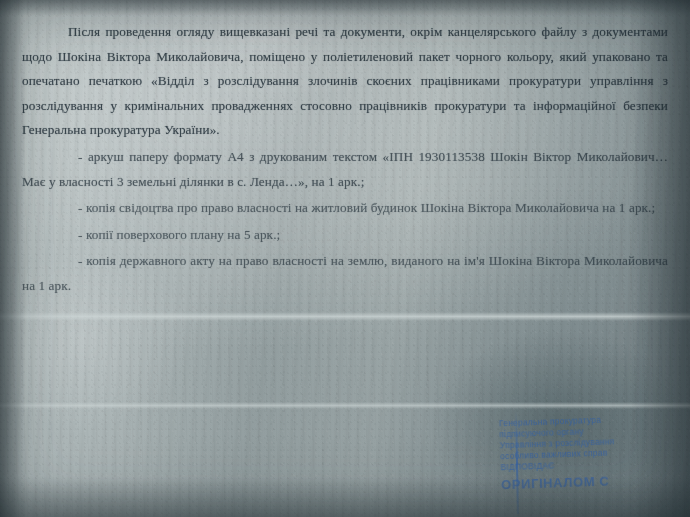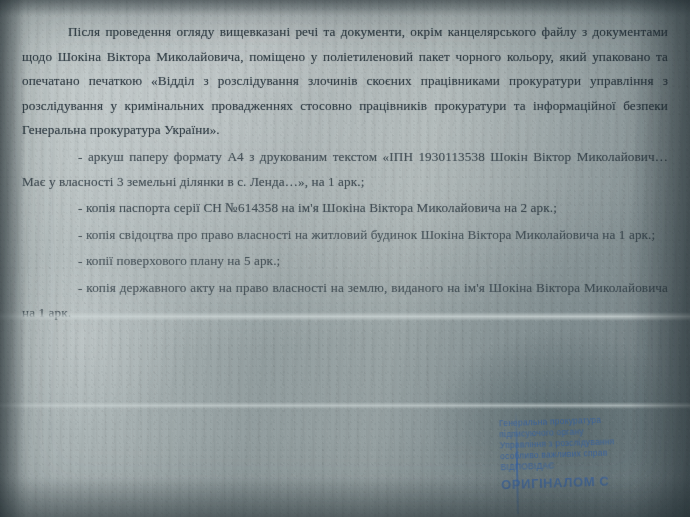--- a/index.html
+++ b/index.html
@@ -171,21 +171,20 @@
   <div class="paper-base"></div>
   <div class="blotch-c"></div>
   <div class="blotch-b"></div>
   <div class="blotch-a"></div>
   <div class="streaks"></div>
   <div class="grain"></div>
 
   <div class="doc-text">
     <p class="para indent f1">Після проведення огляду вищевказані речі та документи, окрім канцелярського файлу з документами щодо Шокіна Віктора Миколайовича, поміщено у поліетиленовий пакет чорного кольору, який упаковано та опечатано печаткою «Відділ з розслідування злочинів скоєних працівниками прокуратури управління з розслідування у кримінальних провадженнях стосовно працівників прокуратури та інформаційної безпеки Генеральна прокуратура України».</p>
     <p class="para item f2">- аркуш паперу формату А4 з друкованим текстом «ІПН 1930113538 Шокін Віктор Миколайович… Має у власності 3 земельні ділянки в с. Ленда…», на 1 арк.;</p>
-    <p class="para item f2">- копія паспорта серії СН №614358 на ім'я Шокіна Віктора Миколайовича на 2 арк.;</p>
     <p class="para item f3">- копія свідоцтва про право власності на житловий будинок Шокіна Віктора Миколайовича на 1 арк.;</p>
     <p class="para item f3">- копії поверхового плану на 5 арк.;</p>
     <p class="para item f3">- копія державного акту на право власності на землю, виданого на ім'я Шокіна Віктора Миколайовича на 1 арк.</p>
   </div>
 
   <div class="wipe wipe-1"></div>
   <div class="wipe wipe-2"></div>
 
   <div class="stamp-rule"></div>
   <div class="stamp">

